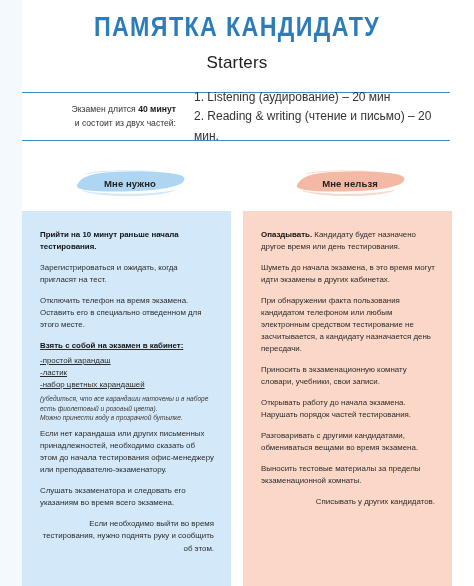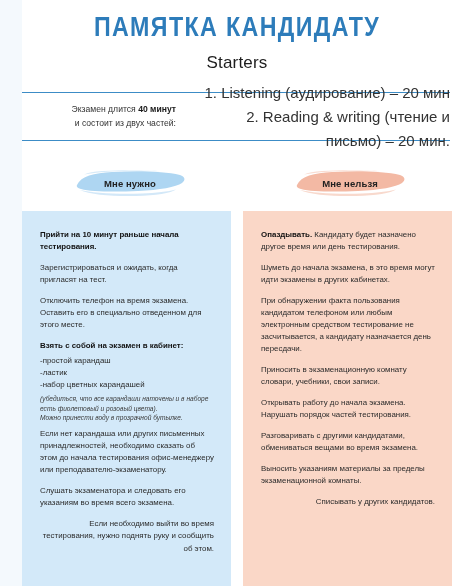--- a/index.html
+++ b/index.html
@@ -92,25 +92,24 @@
     text-align: right;
     padding-right: 10px;
     font-size: 8.6px;
     line-height: 1.62;
     color: #333333;
     box-sizing: border-box;
   }
   .exam-left b { font-weight: bold; color: #1a1a1a; }
   .exam-right {
     flex: 1;
-    font-size: 15px;
+    font-size: 12px;
     line-height: 1.62;
     color: #333333;
     padding-left: 8px;
-    text-align: right;
   }
 
   
   .badge {
     position: absolute;
     top: 168px;
     width: 116px;
     height: 30px;
   }
   .badge-left  { left: 72px; }
@@ -150,21 +149,21 @@
     width: 209px;
     background: #fad7c7;
   }
   .block {
     font-size: 7.9px;
     line-height: 1.52;
     color: #2b2b2b;
     margin-bottom: 9px;
   }
   .block:last-child { margin-bottom: 0; text-align: right; }
-  .block.tight { margin-bottom: 3px; }
+  .block.tight { margin-bottom: 3px; text-decoration: underline; }
   .block b { font-weight: bold; color: #111111; }
   .block .hd { font-weight: bold; color: #111111; }
   .list-item {
     font-size: 7.9px;
     line-height: 1.5;
     color: #2b2b2b;
   }
   .note {
     font-size: 6.6px;
     font-style: italic;
@@ -246,17 +245,17 @@
 
   <div class="col col-right">
     <div class="block">
       <b>Опаздывать.</b><span> Кандидату будет назначено другое время или день тестирования.</span>
     </div>
     <div class="block">Шуметь до начала экзамена, в это время могут идти экзамены в других кабинетах.</div>
     <div class="block">При обнаружении факта пользования кандидатом телефоном или любым электронным средством тестирование не засчитывается, а кандидату назначается день пересдачи.</div>
     <div class="block">Приносить в экзаменационную комнату словари, учебники, свои записи.</div>
     <div class="block">Открывать работу до начала экзамена. Нарушать порядок частей тестирования.</div>
     <div class="block">Разговаривать с другими кандидатами, обмениваться вещами во время экзамена.</div>
-    <div class="block">Выносить указаниям материалы за пределы экзаменационной комнаты.</div>
+    <div class="block">Выносить тестовые материалы за пределы экзаменационной комнаты.</div>
     <div class="block">Списывать у других кандидатов.</div>
   </div>
 
 </div>
 
 </body></html>

